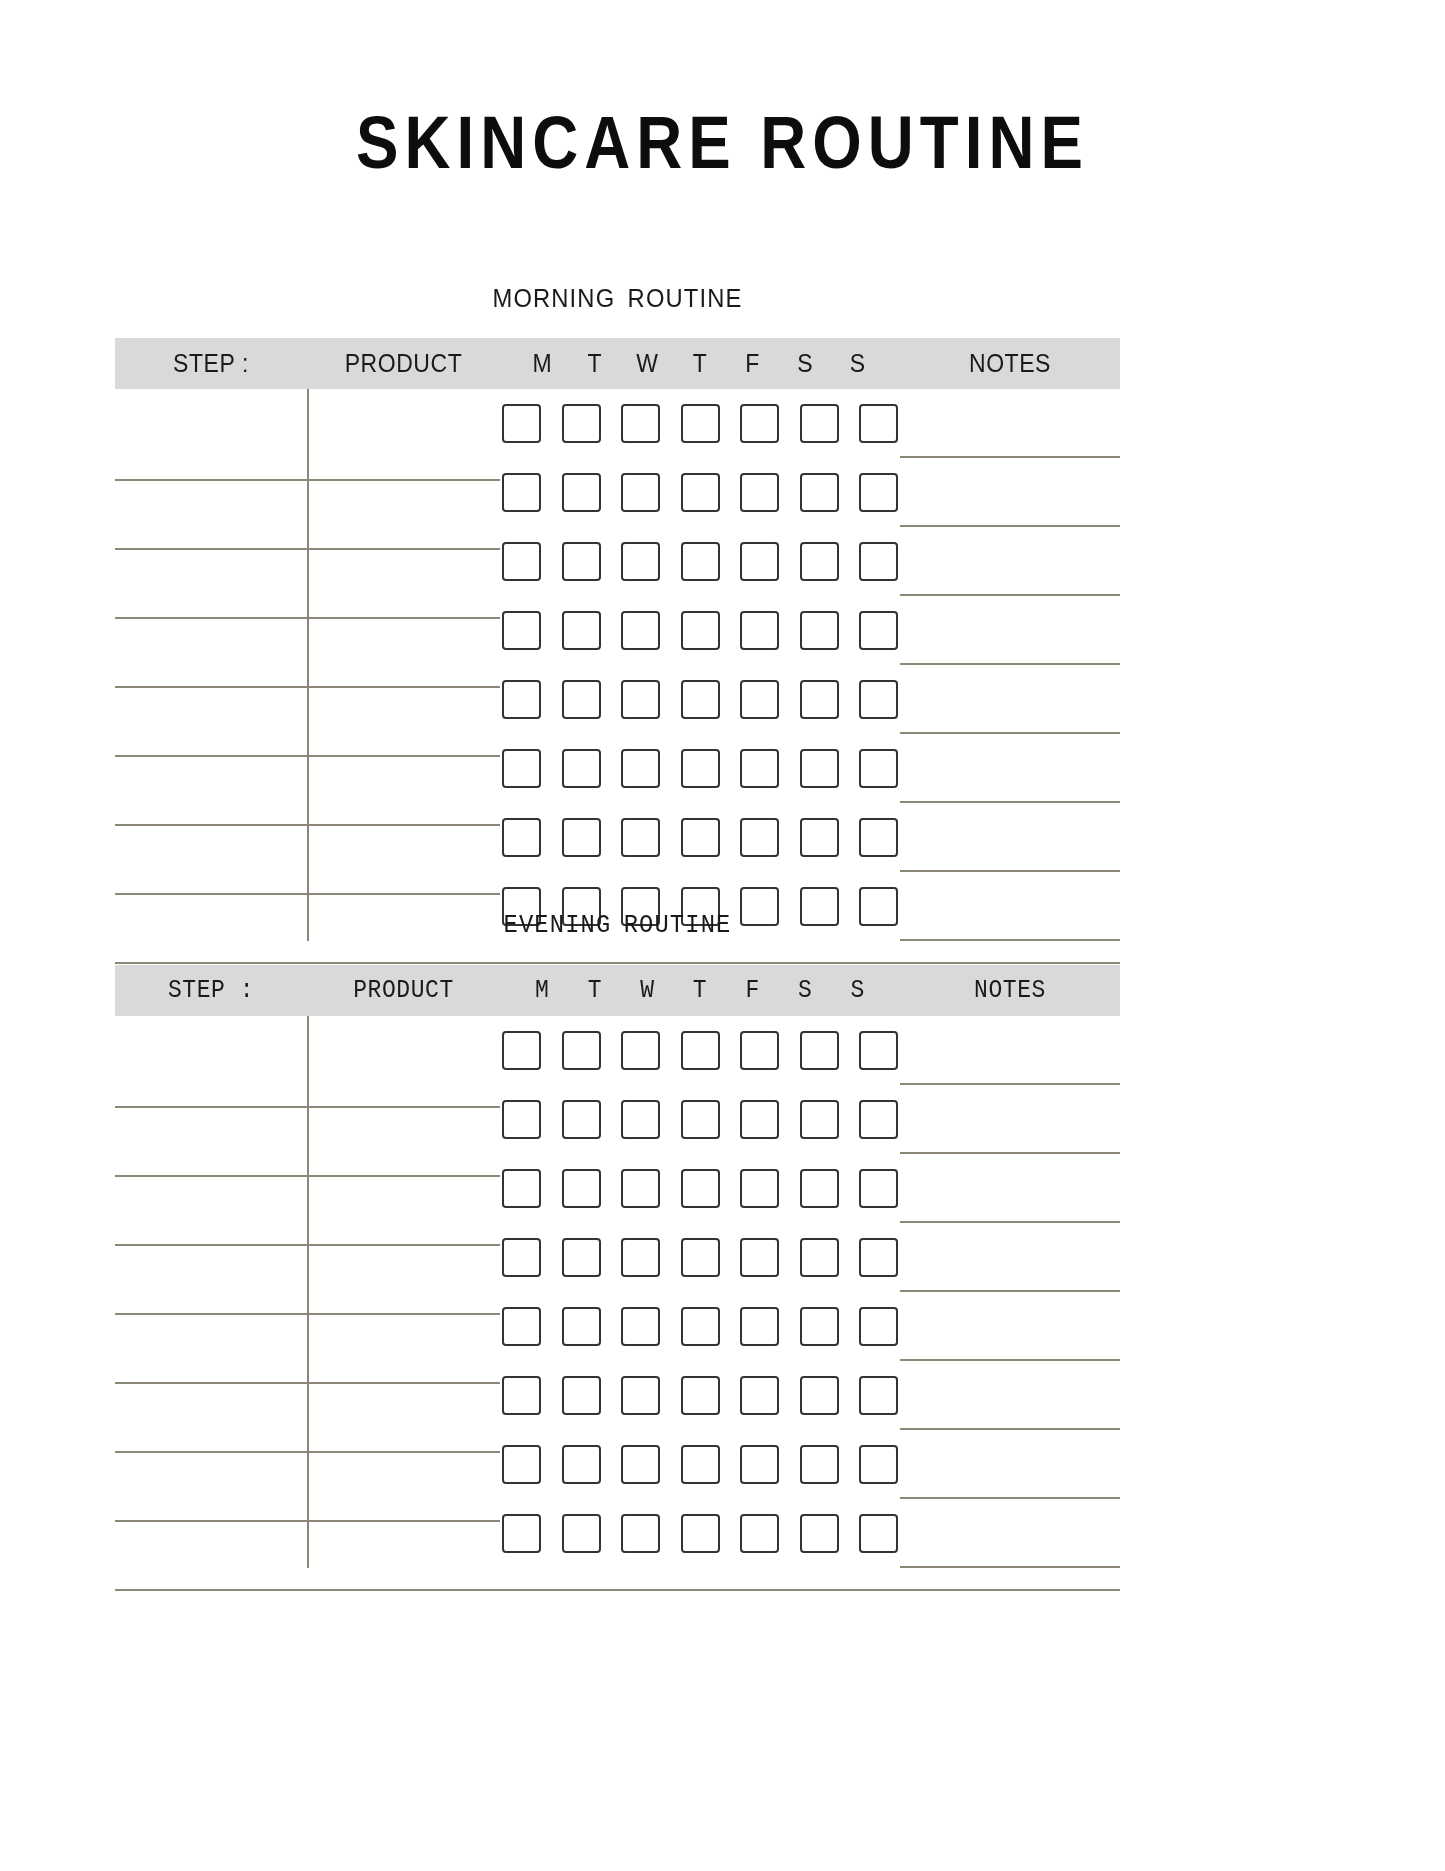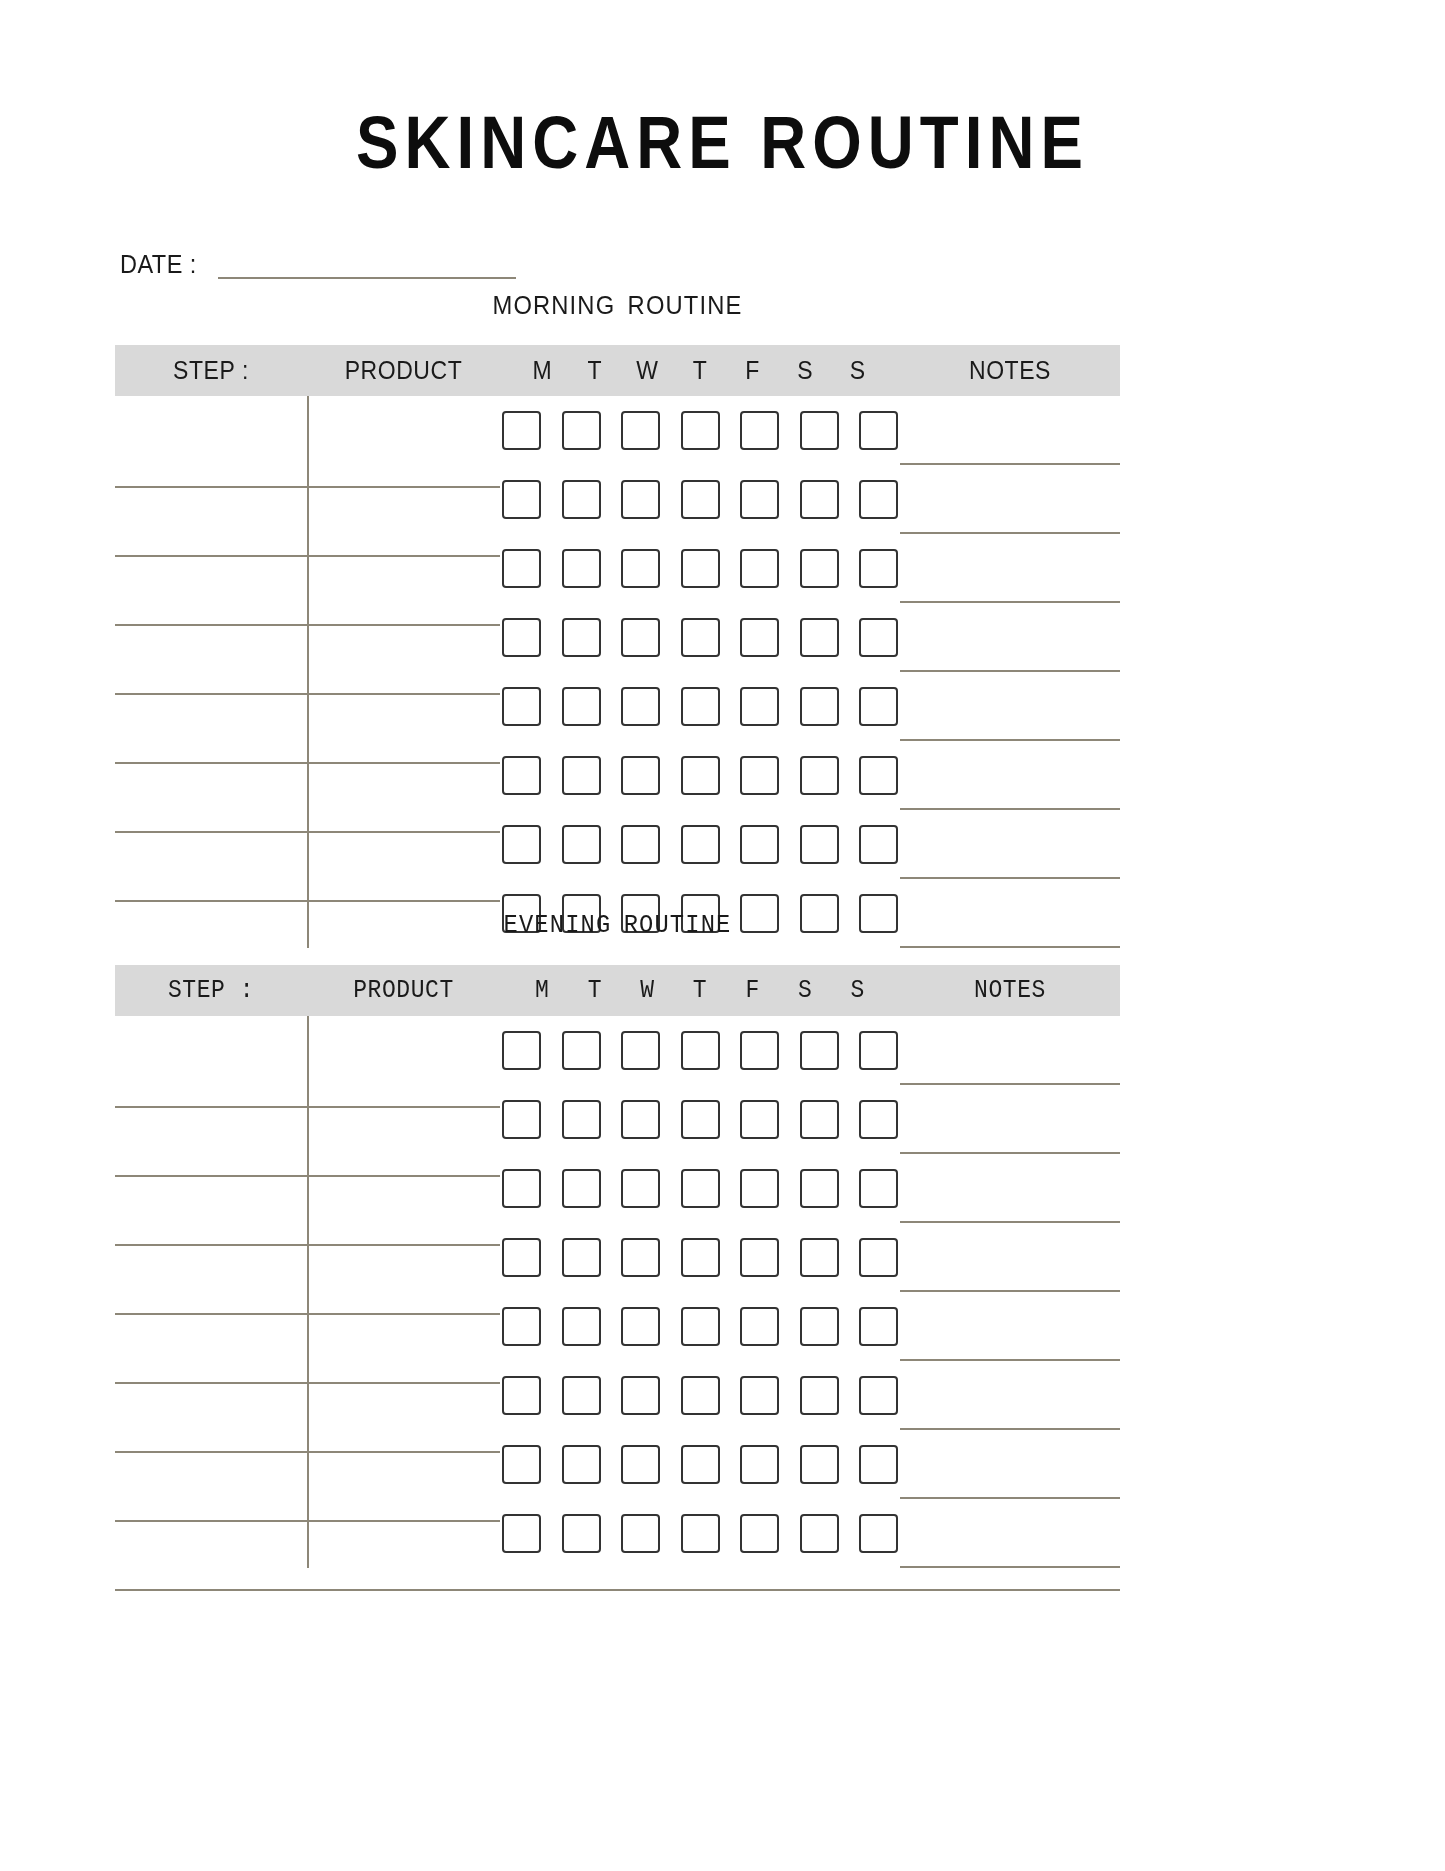--- a/index.html
+++ b/index.html
@@ -48,21 +48,21 @@
     white-space: nowrap;
   }
   .date-blank {
     width: 298px;
     border-bottom: 2px solid #8d8778;
     height: 28px;
   }
 
   
   .section { position: absolute; left: 115px; width: 1005px; }
-  #morning-section { top: 291px; }
+  #morning-section { top: 284px; }
   #evening-section { top: 911px; font-family: Liberation Mono, monospace; }
 
   .section-title {
     text-align: center;
     font-size: 25px;
     letter-spacing: 1.2px;
     transform: scaleX(0.95);
     white-space: nowrap;
     margin-bottom: 25px;
   }
@@ -166,24 +166,20 @@
     border-bottom: 2px solid #8d8778;
   }
 </style>
 </head>
 <body>
 
 <div class="page">
 
   <h1 class="title">SKINCARE ROUTINE</h1>
 
-  <div class="date-row">
-    <span class="date-label">DATE :</span>
-    <span class="date-blank"></span>
-  </div>
 
   <div class="section" id="morning-section">
       <div class="section-title"><span>MORNING</span><span class="gap"></span><span>ROUTINE</span></div>
       <div class="thead">
         <div class="th th-step">STEP :</div>
         <div class="th th-product">PRODUCT</div>
         <div class="th th-days">
           <div class="th-day">M</div>
           <div class="th-day">T</div>
           <div class="th-day">W</div>

